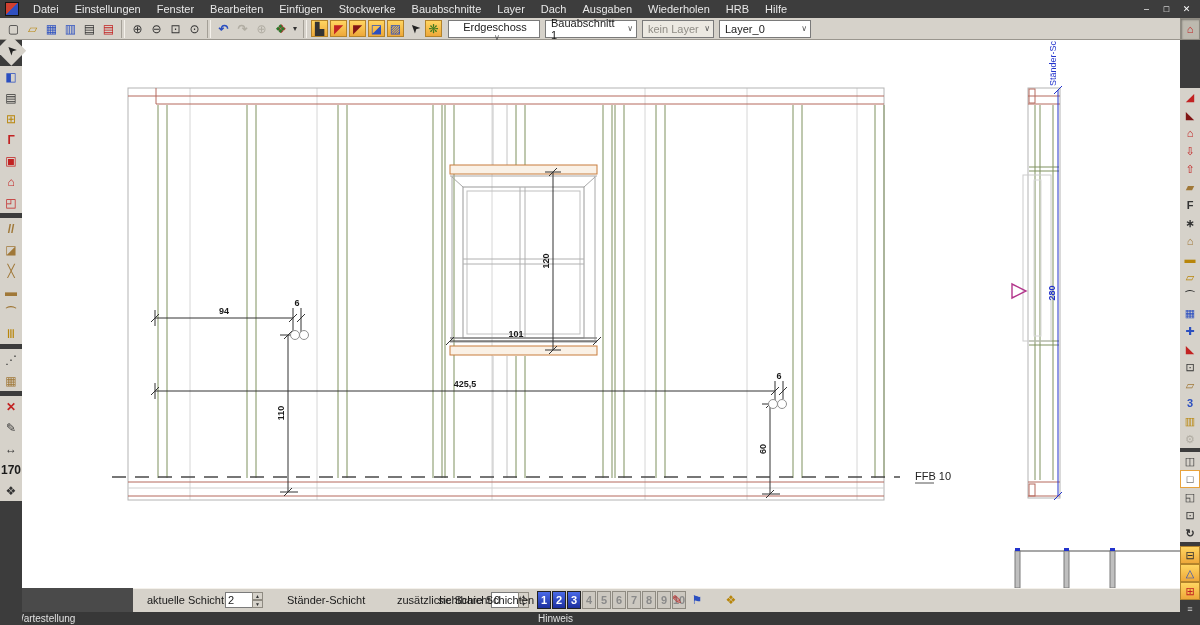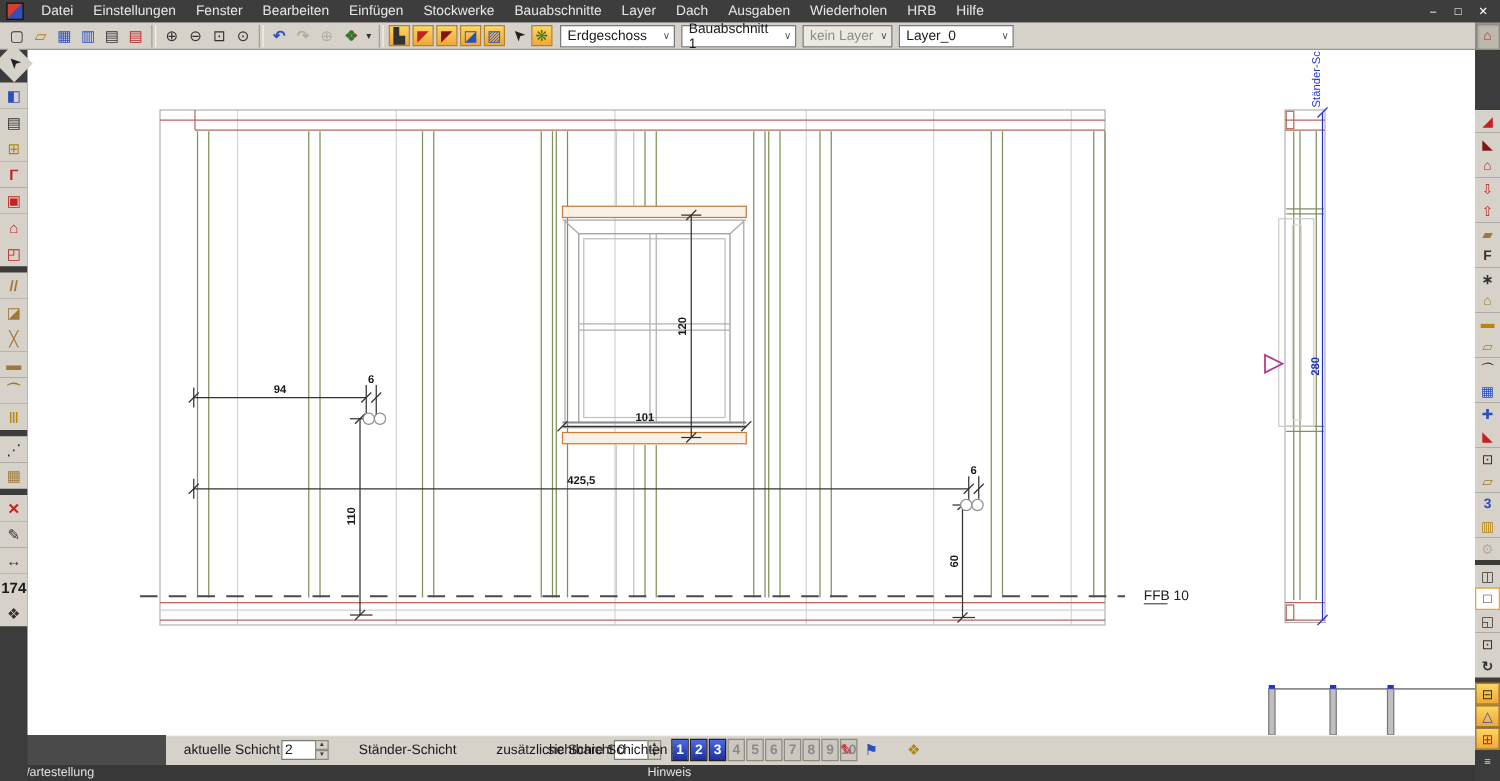--- a/index.html
+++ b/index.html
@@ -89,21 +89,21 @@
   .schicht { width:12px; height:16px; margin-right:1px; display:flex; align-items:center; justify-content:center;
              font-size:11px; font-weight:bold; border:1px solid #8f8b82; background:#ccc8c0; color:#8a8a8a; }
   .schicht[data-active="true"] { background:linear-gradient(#4a6ae8,#1c2f9e); color:#fff; border-color:#222; }
   .bbar .bicon { position:absolute; top:3px; width:16px; height:16px; display:flex; align-items:center;
                  justify-content:center; font-size:12px; }
 
   
   .statusbar { position:absolute; left:0; top:612px; width:1180px; height:13px; background:#383838;
                color:#e0e0e0; font-size:10px; z-index:3; }
   .statusbar .sleft { position:absolute; left:4px; top:1px; }
-  .statusbar .smsg  { position:absolute; left:518px; top:1px; }
+  .statusbar .smsg  { position:absolute; left:538px; top:1px; }
 </style>
 </head>
 <body>
 
 <div class="app">
 
   <div class="titlebar">
     <span class="app-icon"></span>
     <nav class="menu-items">
 
@@ -189,21 +189,21 @@
         <span class="tbtn" data-cls="yellow dred">◤</span>
 
         <span class="tbtn" data-cls="yellow blue">◪</span>
 
         <span class="tbtn" data-cls="yellow blue">▨</span>
 
         <span class="tbtn" data-cls="pointer">➤</span>
 
         <span class="tbtn" data-cls="yellow plant">❋</span>
       </span>
-    <div class="tselect" style="width:92px;" data-disabled="false">
+    <div class="tselect" style="width:92px;flex-direction:column;" data-disabled="false">
       <span>Erdgeschoss</span>
       <span class="chev">∨</span>
     </div>
     <div class="tselect" style="width:92px;" data-disabled="false">
       <span>Bauabschnitt 1</span>
       <span class="chev">∨</span>
     </div>
     <div class="tselect" style="width:72px;" data-disabled="true">
       <span>kein Layer</span>
       <span class="chev">∨</span>
@@ -255,21 +255,21 @@
       <span class="sicon" data-cls="tan">▦</span>
 
       <span class="sicon" data-cls="sep"></span>
 
       <span class="sicon" data-cls="red bold">✕</span>
 
       <span class="sicon" data-cls="dark">✎</span>
 
       <span class="sicon" data-cls="dark">↔</span>
 
-      <span class="sicon" data-cls="tiny123">174</span>
+      <span class="sicon" data-cls="tiny123">170</span>
 
       <span class="sicon" data-cls="dark">❖</span>
     </div>
 
   <div class="rsb">
 
       <span class="sicon" data-cls="active red bold">⌂</span>
 
       <span class="sicon" data-cls="gap"></span>
 

